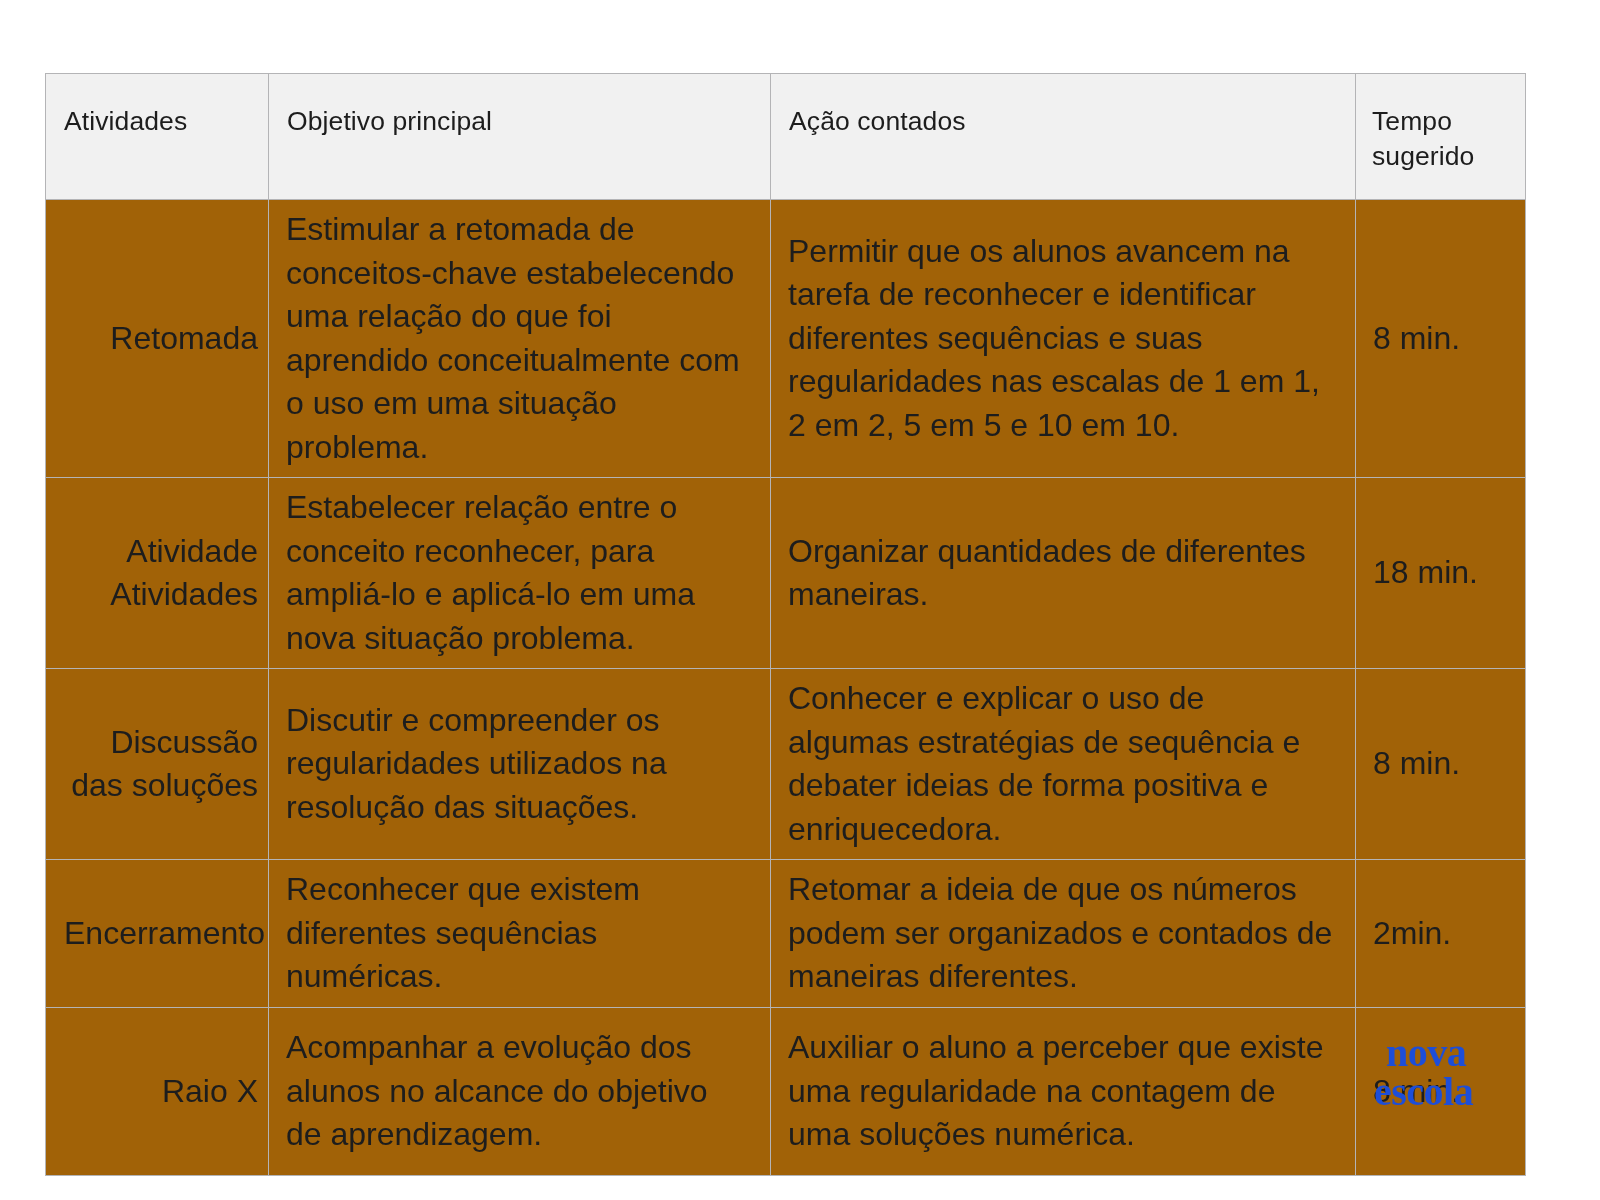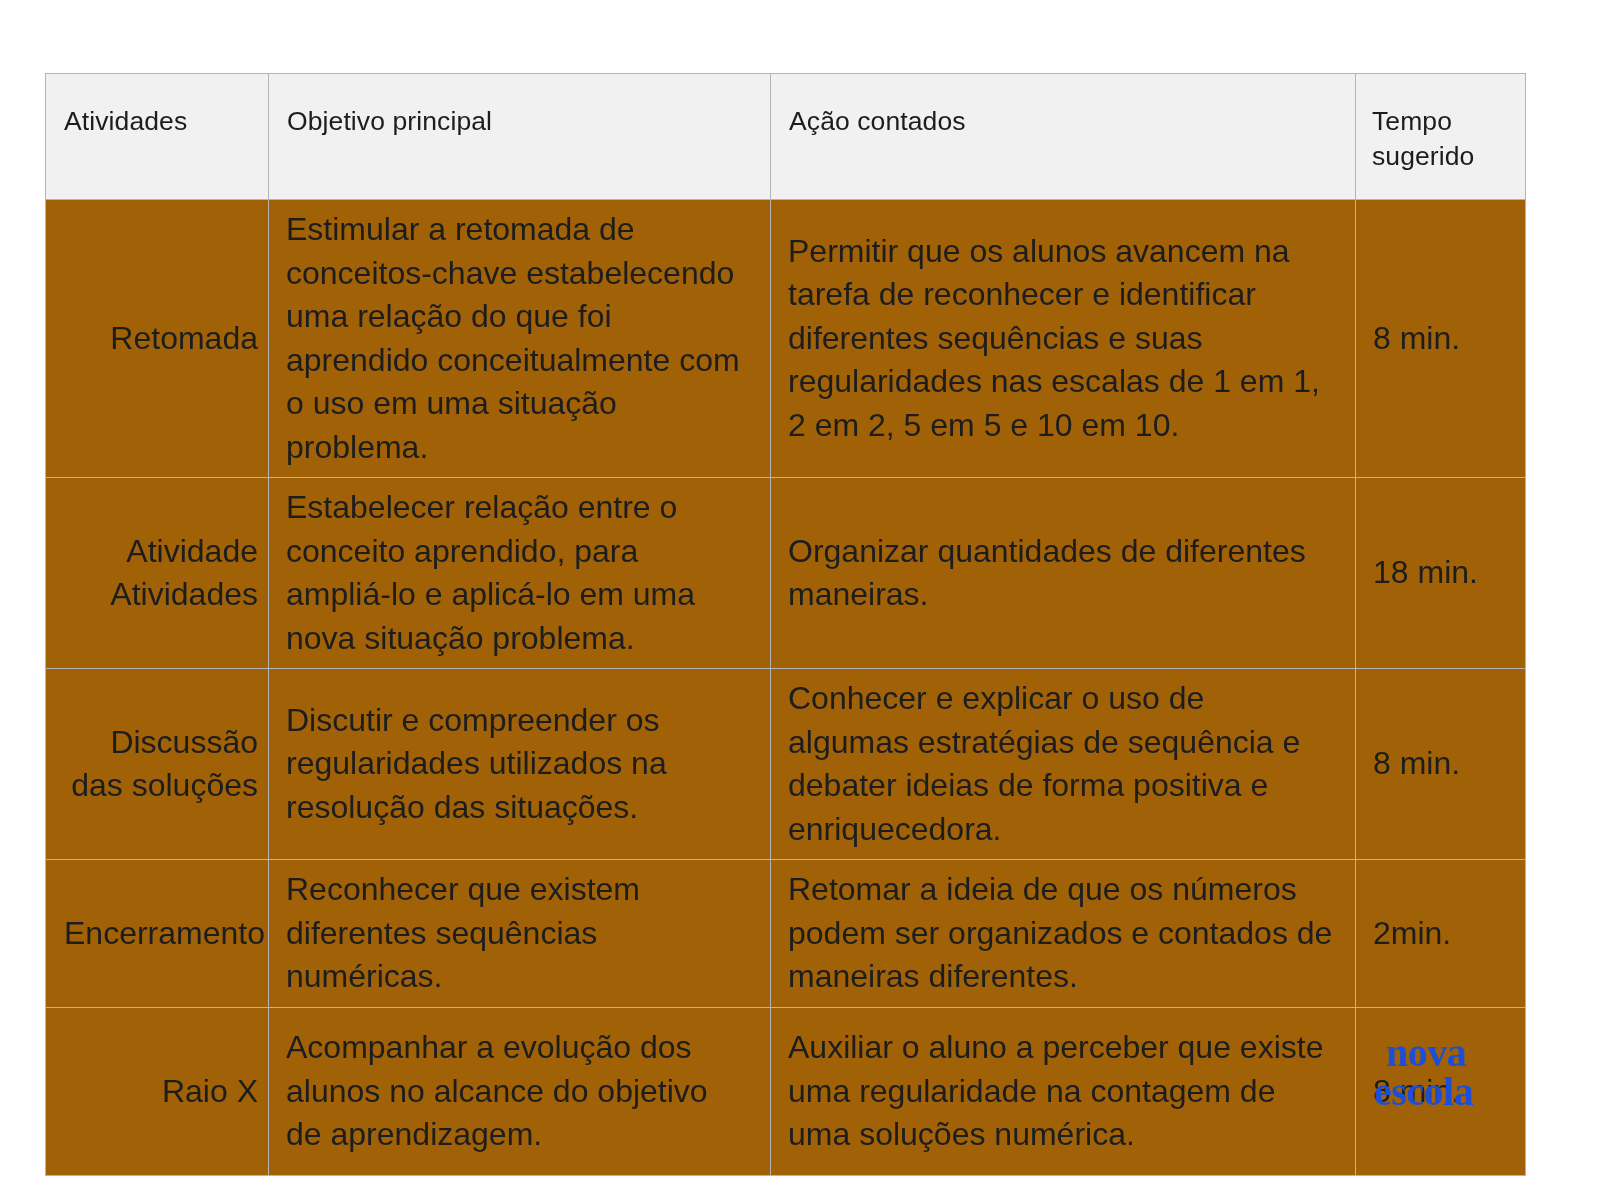--- a/index.html
+++ b/index.html
@@ -162,21 +162,21 @@
         <td class="col-tempo">
           <div class="cell-inner">8 min.</div>
         </td>
       </tr>
 
       <tr class="row-1">
         <td class="col-atividade">
           <div class="cell-inner">Atividade Atividades</div>
         </td>
         <td class="col-objetivo">
-          <div class="cell-inner">Estabelecer relação entre o conceito aprendido, para ampliá-lo e aplicá-lo em uma nova situação problema.</div>
+          <div class="cell-inner">Estabelecer relação entre o conceito reconhecer, para ampliá-lo e aplicá-lo em uma nova situação problema.</div>
         </td>
         <td class="col-acao">
           <div class="cell-inner">Organizar quantidades  de diferentes maneiras.</div>
         </td>
         <td class="col-tempo">
           <div class="cell-inner">18 min.</div>
         </td>
       </tr>
 
       <tr class="row-2">

